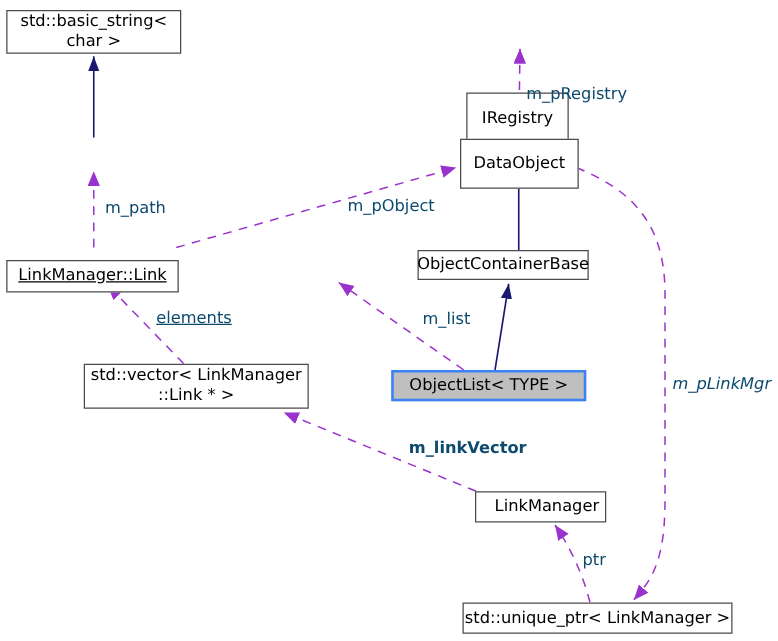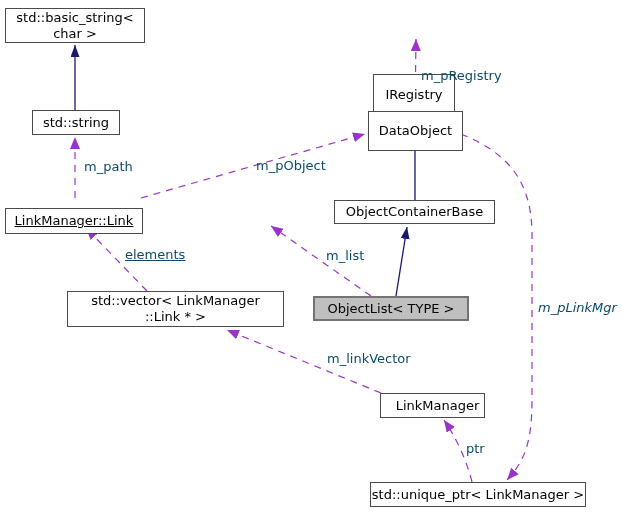--- a/index.html
+++ b/index.html
@@ -30,21 +30,21 @@
     font-size: 13px;
     line-height: 16px;
     display: flex;
     align-items: center;
     justify-content: center;
     text-align: center;
     white-space: pre-line;
     cursor: pointer;
   }
   .node.focus {
-    border: 2px solid #737373;
+    border: 2px solid #3b82f6;
     background: #bfbfbf;
     cursor: default;
   }
   .edge-label {
     position: absolute;
     color: #0c4a6e;
     font-size: 13px;
     line-height: 14px;
     white-space: nowrap;
   }
@@ -76,47 +76,46 @@
     <path d="M381,393 L227,330" stroke="#9a32cd" stroke-width="1.2" stroke-dasharray="7,6" fill="none" marker-end="url(#arrow-purple)"></path>
     <path d="M472,482 C466,458 455,436 444,420" stroke="#9a32cd" stroke-width="1.2" stroke-dasharray="7,6" fill="none" marker-end="url(#arrow-purple)"></path>
     <path d="M461,134 C505,152 532,178 532,235 L532,400 C532,448 522,463 507,480" stroke="#9a32cd" stroke-width="1.2" stroke-dasharray="7,6" fill="none" marker-end="url(#arrow-purple)"></path>
   </svg>
 
   <div class="node" style="left:5px; top:8px; width:140px; height:35px;">std::basic_string&lt;
 char &gt;</div>
 
   <div class="node" style="left:373px; top:28px; width:82px; height:42px;margin-top:46px;">IRegistry</div>
 
-  <div class="node" style="left:32px; top:110px; width:88px; height:25px;">std::string</div>
 
   <div class="node" style="left:368px; top:111px; width:95px; height:40px;">DataObject</div>
 
   <div class="node" style="left:5px; top:208px; width:138px; height:26px;text-decoration:underline;">LinkManager::Link</div>
 
 
-  <div class="node" style="left:334px; top:200px; width:161px; height:24px;">ObjectContainerBase</div>
+  <div class="node" style="left:334px; top:200px; width:137px; height:24px;">ObjectContainerBase</div>
 
   <div class="node focus" style="left:313px; top:296px; width:156px; height:25px;">ObjectList&lt; TYPE &gt;</div>
 
-  <div class="node" style="left:67px; top:291px; width:217px; height:36px;">std::vector&lt; LinkManager
+  <div class="node" style="left:67px; top:291px; width:180px; height:36px;">std::vector&lt; LinkManager
 ::Link * &gt;</div>
 
   <div class="node" style="left:380px; top:393px; width:105px; height:25px;padding-left:10px;">LinkManager</div>
 
   <div class="node" style="left:370px; top:482px; width:216px; height:25px;">std::unique_ptr&lt; LinkManager &gt;</div>
 
   <div class="edge-label" style="left:84px; top:160px;">m_path</div>
 
-  <div class="edge-label" style="left:256px; top:159px;">m_pObject</div>
+  <div class="edge-label" style="left:278px; top:159px;">m_pObject</div>
 
   <div class="edge-label" style="left:421px; top:69px;">m_pRegistry</div>
 
   <div class="edge-label" style="left:125px; top:248px;text-decoration:underline;">elements</div>
 
-  <div class="edge-label" style="left:326px; top:249px;">m_list</div>
+  <div class="edge-label" style="left:338px; top:249px;">m_list</div>
 
-  <div class="edge-label" style="left:327px; top:352px;">m_linkVector</div>
+  <div class="edge-label" style="left:327px; top:352px;font-weight:bold;">m_linkVector</div>
 
   <div class="edge-label" style="left:466px; top:442px;">ptr</div>
 
   <div class="edge-label" style="left:538px; top:301px;font-style:italic;">m_pLinkMgr</div>
 
 </div>
 
 </body></html>

